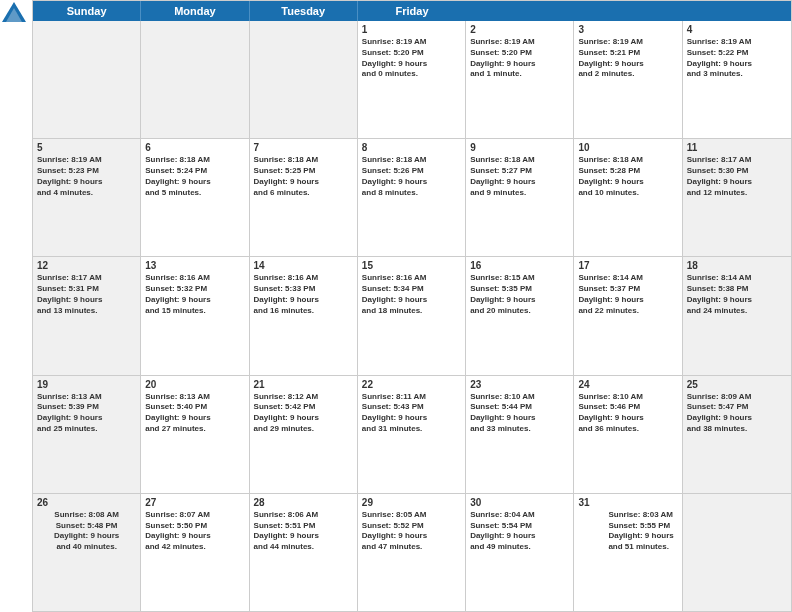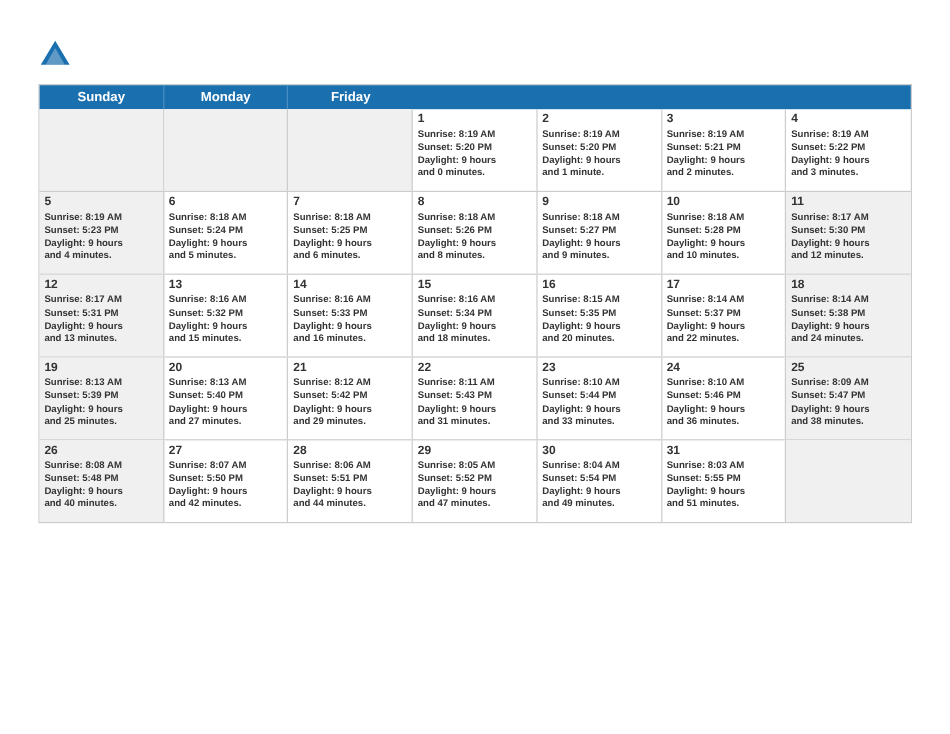--- a/index.html
+++ b/index.html
@@ -5,24 +5,24 @@
     * { box-sizing: border-box; margin: 0; padding: 0; }
     body {
       font-family: Arial, sans-serif;
       background: #fff;
       width: 792px;
       height: 612px;
       overflow: hidden;
     }
     .page {
       width: 792px;
-      height: 468px;
-      padding: 32px;
-      display: flex;
-      flex-direction: column;
+      height: 612px;
+      padding: 0;
+      display: flex;
+      flex-direction: row;
     }
     .header {
       display: flex;
       justify-content: space-between;
       align-items: flex-start;
       margin-bottom: 10px;
     }
     .logo {
       display: flex;
       align-items: center;
@@ -134,20 +134,21 @@
     <div class="title-block">
       <div class="month-title"></div>
       <div class="location"></div>
     </div>
   </div>
 
   <div class="calendar">
     <div class="cal-header">
     <div class="cal-header-cell">Sunday</div>
         <div class="cal-header-cell">Monday</div>
+        <div class="cal-header-cell">Tuesday</div>
         <div class="cal-header-cell">Friday</div>
       </div>
     <div class="cal-body">
     <div class="cal-row">
           <div class="cal-cell shaded empty"></div>
           <div class="cal-cell shaded empty"></div>
           <div class="cal-cell shaded empty"></div>
           <div class="cal-cell">
             <span class="day-num">1</span>
             <div class="cell-text" style="white-space: pre-line;">Sunrise: 8:19 AM
@@ -326,21 +327,21 @@
             <span class="day-num">25</span>
             <div class="cell-text" style="white-space: pre-line;">Sunrise: 8:09 AM
 Sunset: 5:47 PM
 Daylight: 9 hours
 and 38 minutes.</div>
           </div>
         </div>
         <div class="cal-row">
           <div class="cal-cell shaded">
             <span class="day-num">26</span>
-            <div class="cell-text" style="white-space: pre-line;">Sunrise: 8:08 AM
+            <div class="cell-text" style="white-space: pre-line; text-align: center;">Sunrise: 8:08 AM
 Sunset: 5:48 PM
 Daylight: 9 hours
 and 40 minutes.</div>
           </div>
           <div class="cal-cell">
             <span class="day-num">27</span>
             <div class="cell-text" style="white-space: pre-line;">Sunrise: 8:07 AM
 Sunset: 5:50 PM
 Daylight: 9 hours
 and 42 minutes.</div>
@@ -361,21 +362,21 @@
           </div>
           <div class="cal-cell">
             <span class="day-num">30</span>
             <div class="cell-text" style="white-space: pre-line;">Sunrise: 8:04 AM
 Sunset: 5:54 PM
 Daylight: 9 hours
 and 49 minutes.</div>
           </div>
           <div class="cal-cell">
             <span class="day-num">31</span>
-            <div class="cell-text" style="white-space: pre-line;">Sunrise: 8:03 AM
+            <div class="cell-text" style="white-space: pre-line; margin-left: 30px;">Sunrise: 8:03 AM
 Sunset: 5:55 PM
 Daylight: 9 hours
 and 51 minutes.</div>
           </div>
           <div class="cal-cell shaded empty"></div>
         </div>
       </div>
   </div>
 </div>
 

